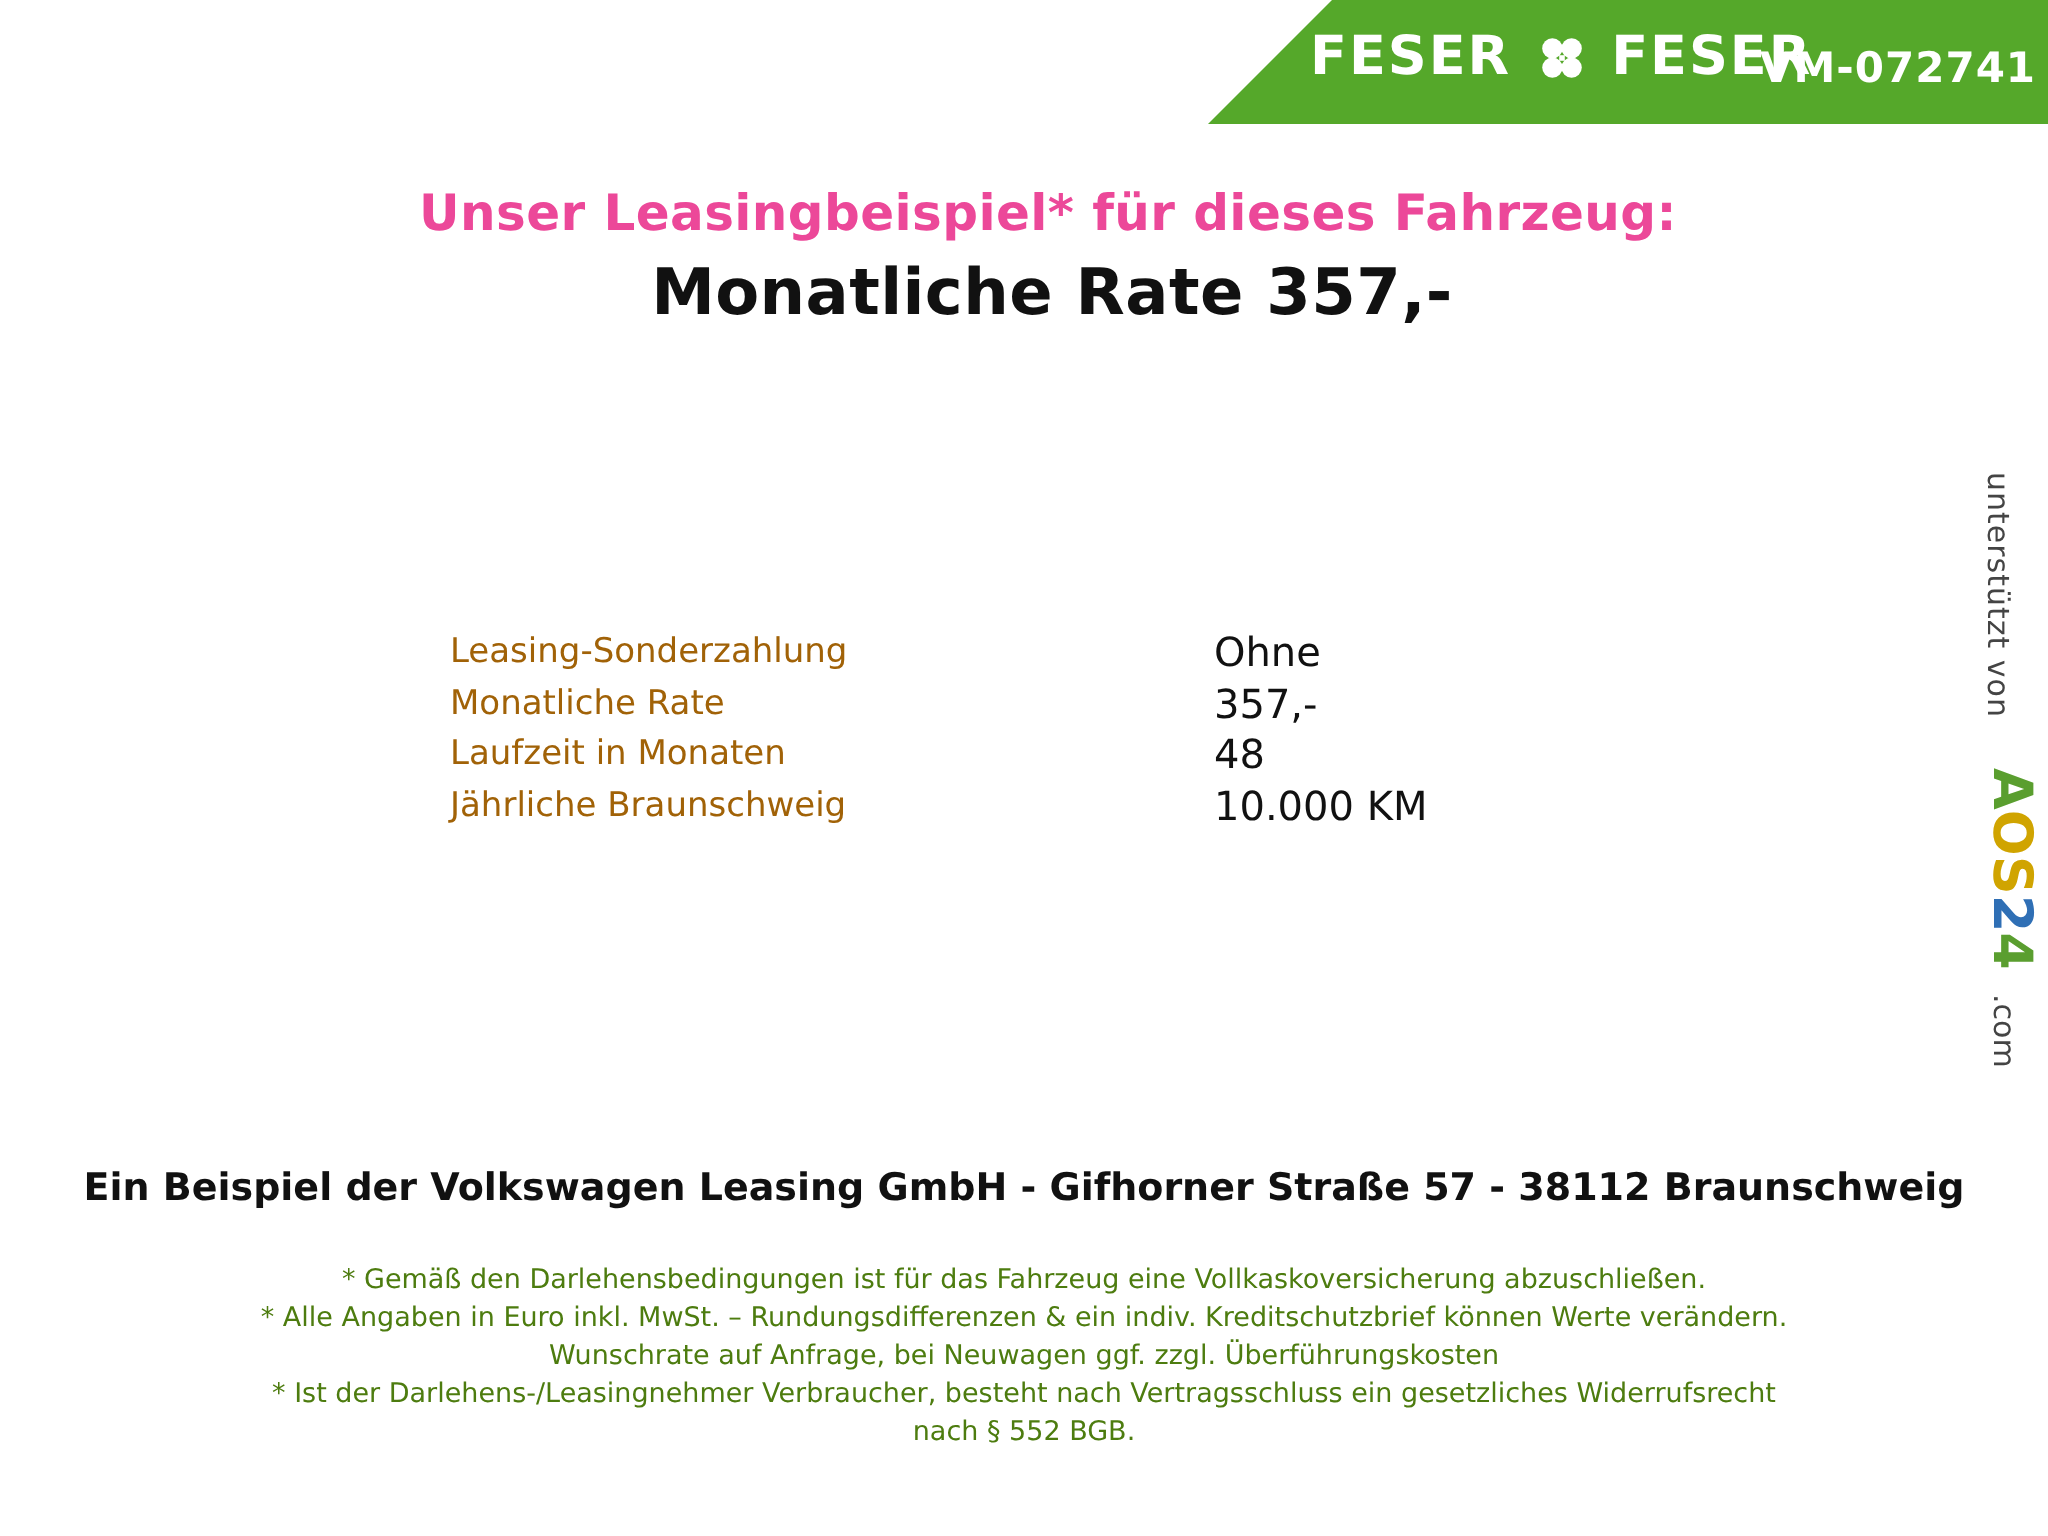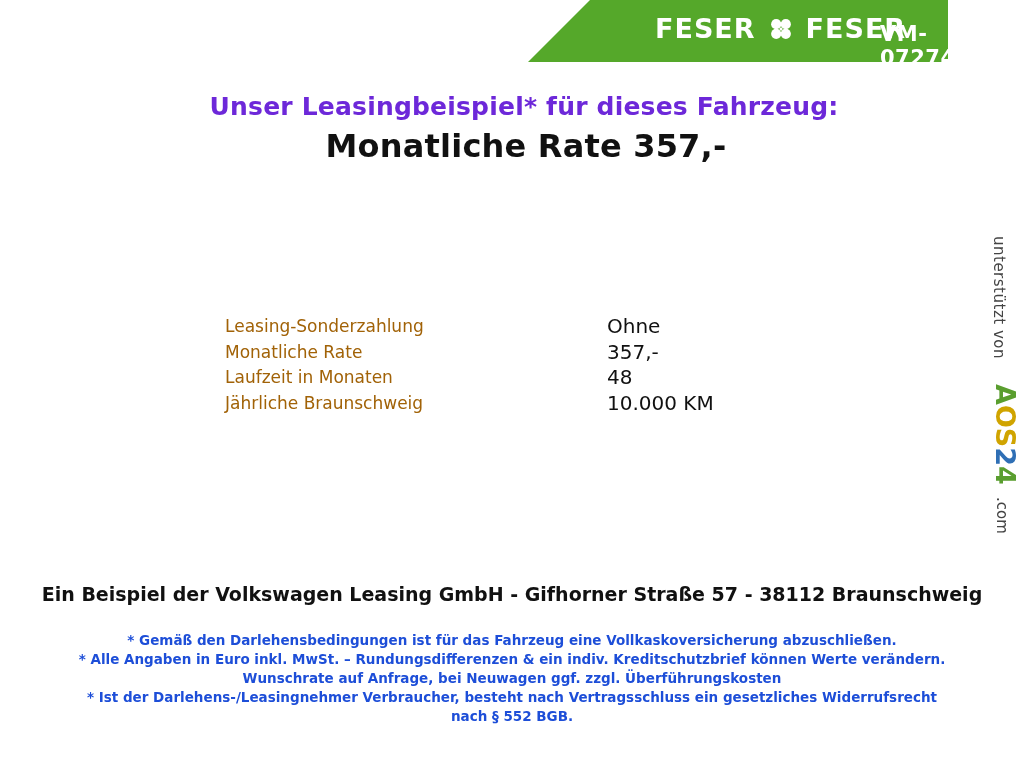--- a/index.html
+++ b/index.html
@@ -14,21 +14,21 @@
     color: #111111;
     overflow: hidden;
     position: relative;
   }
 
   
   .header {
     position: absolute;
     top: 0;
     left: 0;
-    width: 948px;
+    width: 1024px;
     height: 62px;
   }
   .header-bar {
     position: absolute;
     top: 0;
     right: 0;
     height: 62px;
     width: 420px;
     background: #55a82a;
     
@@ -68,21 +68,21 @@
   .title-block {
     position: absolute;
     top: 92px;
     left: 0;
     width: 1004px;
     text-align: center;
   }
   .title-line1 {
     font-size: 25px;
     font-weight: bold;
-    color: #6d28d9;
+    color: #ec4899;
     letter-spacing: 0.2px;
     padding-left: 44px;
   }
   .title-line2 {
     font-size: 32px;
     font-weight: bold;
     color: #111111;
     margin-top: 6px;
     letter-spacing: 0.2px;
     padding-left: 48px;
@@ -164,22 +164,22 @@
     text-align: center;
   }
   .footer-main {
     font-size: 19px;
     font-weight: bold;
     color: #111111;
     margin-bottom: 26px;
   }
   .footer-note {
     font-size: 13.5px;
-    font-weight: bold;
-    color: #1d4ed8;
+    font-weight: normal;
+    color: #4d7c0f;
     line-height: 19px;
   }
   .footer-note div { white-space: nowrap; }
 </style>
 </head>
 <body>
 
 <div class="header">
   <div class="header-bar"></div>
 

